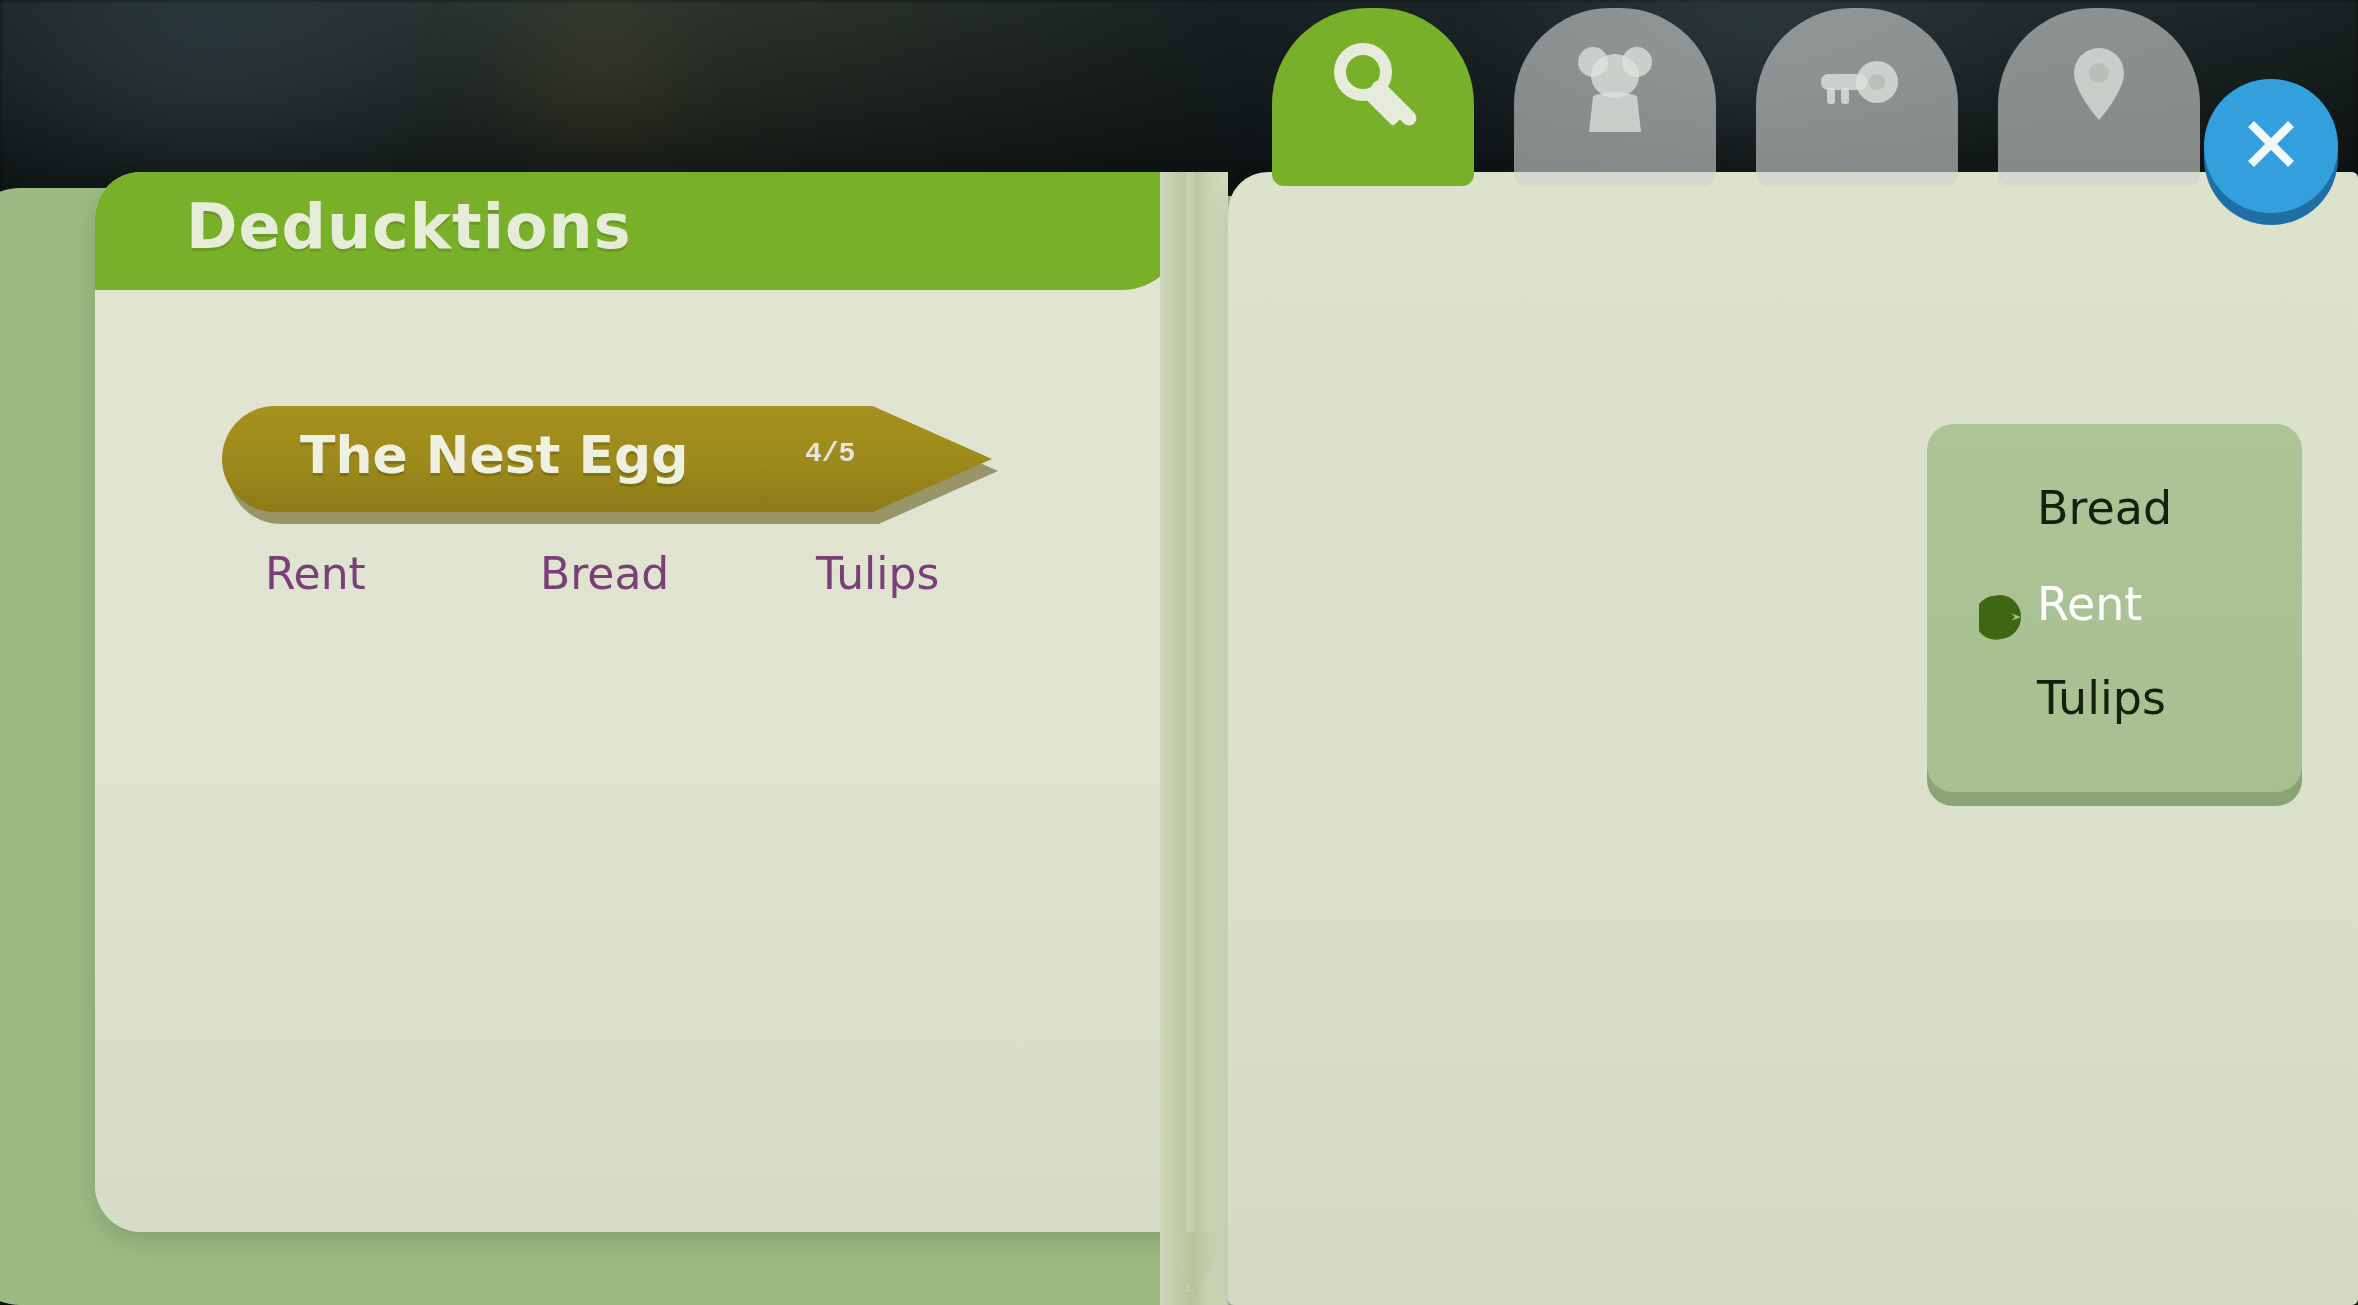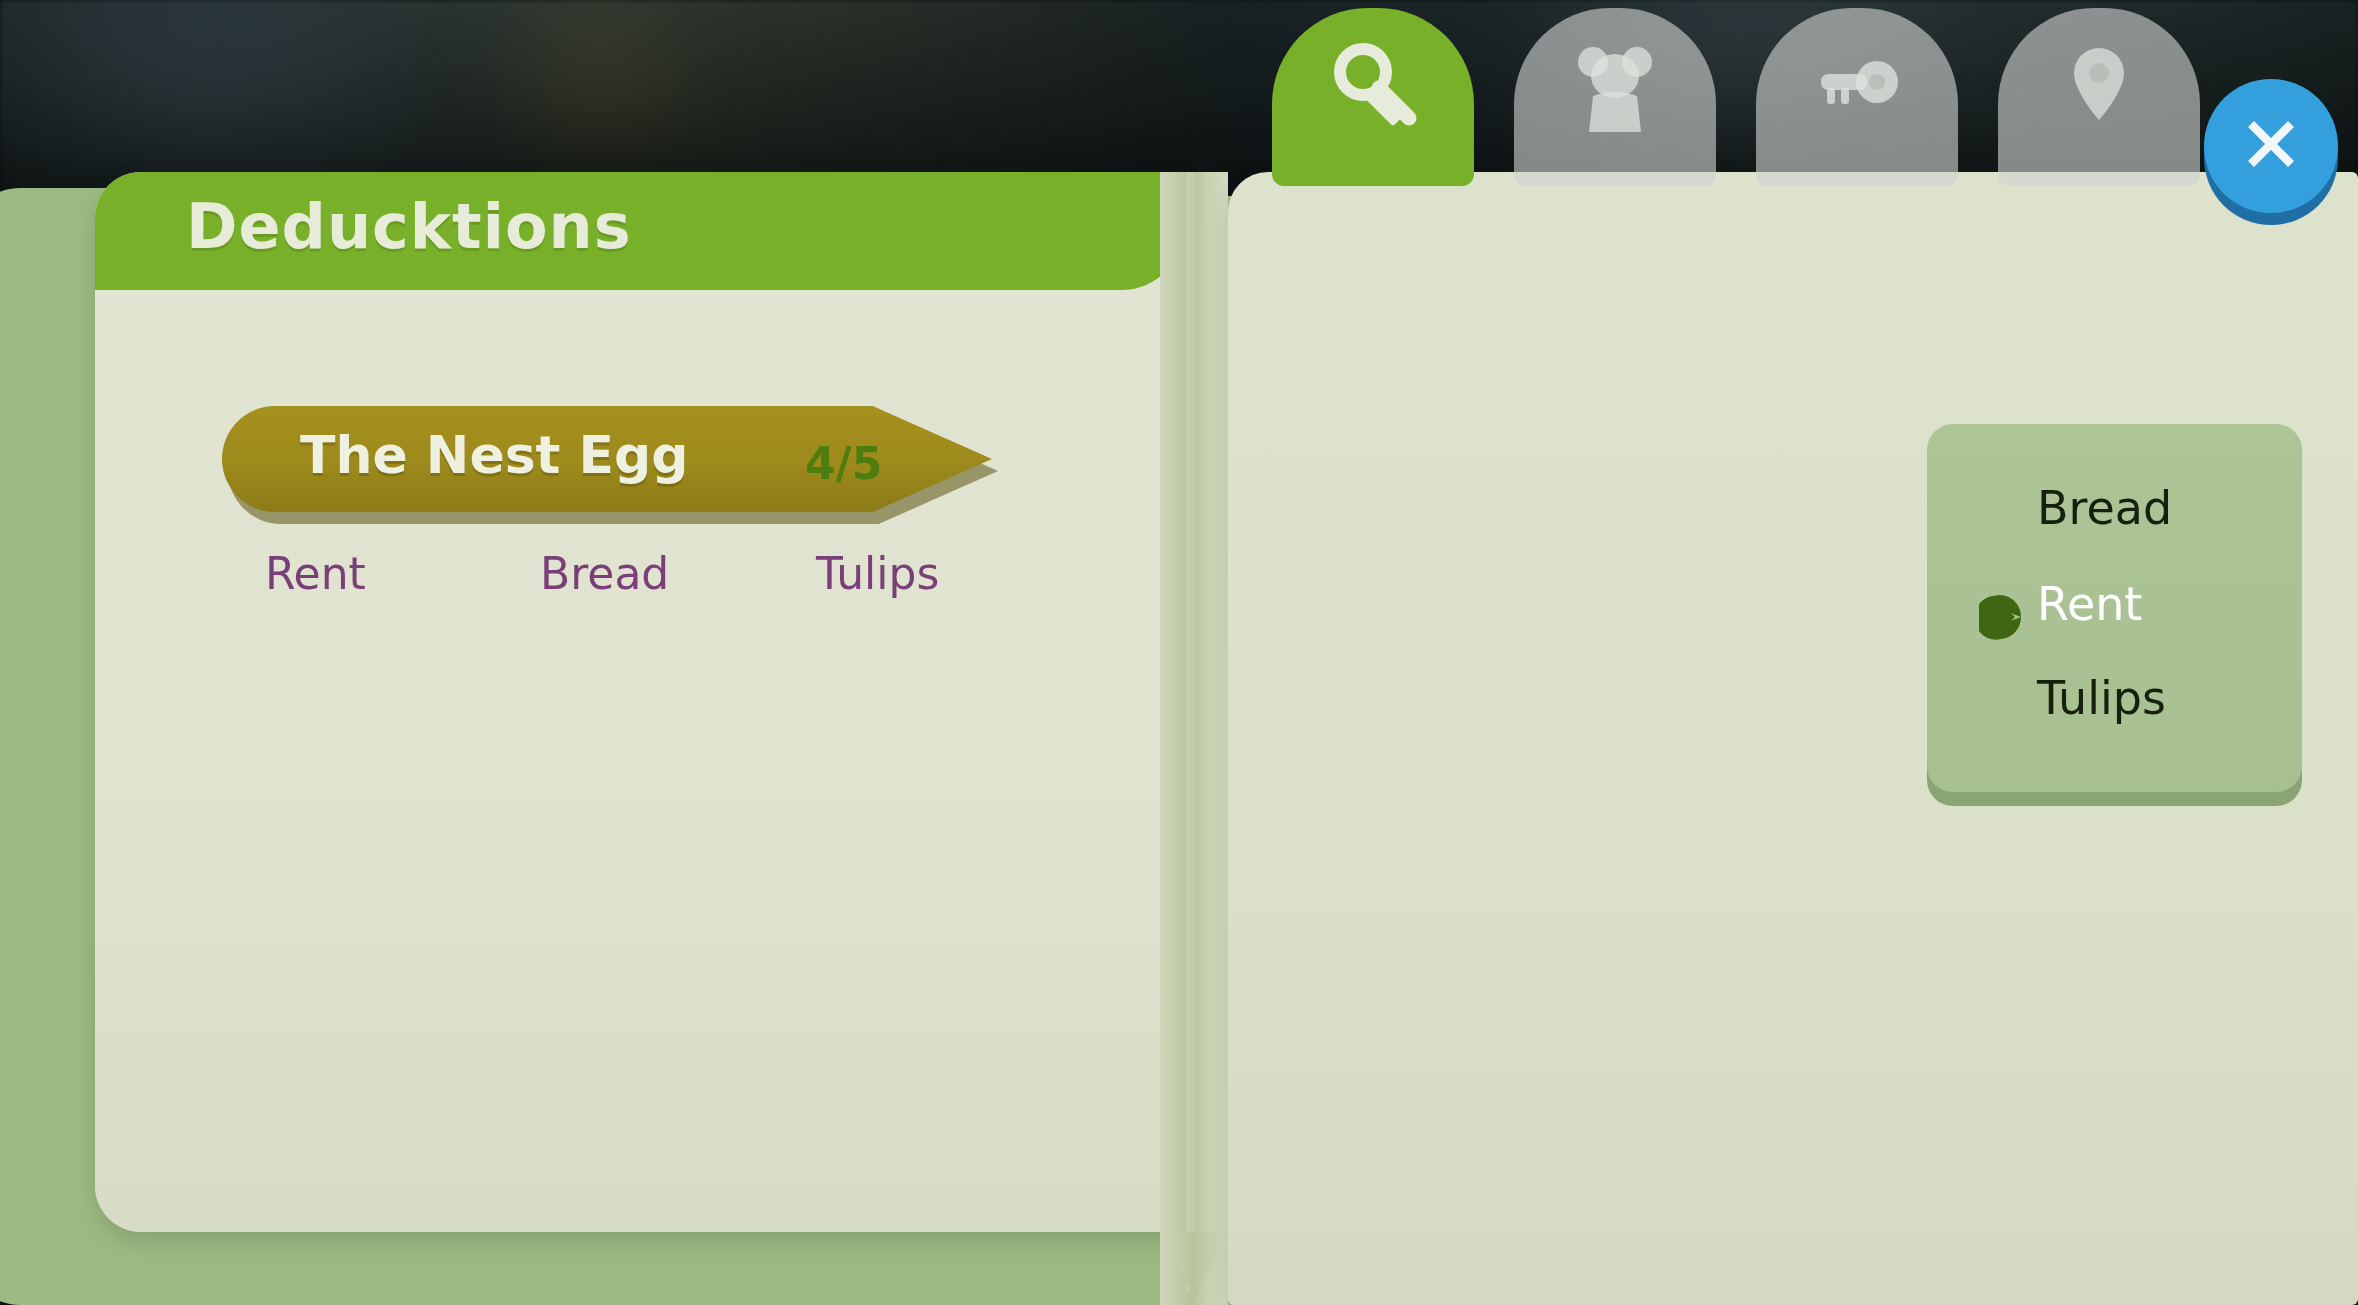--- a/index.html
+++ b/index.html
@@ -123,22 +123,23 @@
   }
   #case-title{
     position:absolute;left:78px;top:19px;
     font-weight:700;font-size:52px;color:#eef1df;
     text-shadow:0 3px 0 rgba(70,62,8,.3);
     white-space:nowrap;
     text-align:right;
   }
   #case-progress{
     position:absolute;left:583px;top:32px;
-    font-weight:700;font-size:44px;color:#4d7c0f;
+    font-weight:700;font-size:28px;color:#e5e5e5;
     white-space:nowrap;
+    font-family:Liberation Mono, monospace;
   }
 
   
   #clue-words{
     position:absolute;left:222px;top:548px;width:770px;height:60px;
   }
   .clue-word{
     position:absolute;top:0;
     font-size:44px;font-weight:400;color:#7a3f78;white-space:nowrap;
   }

